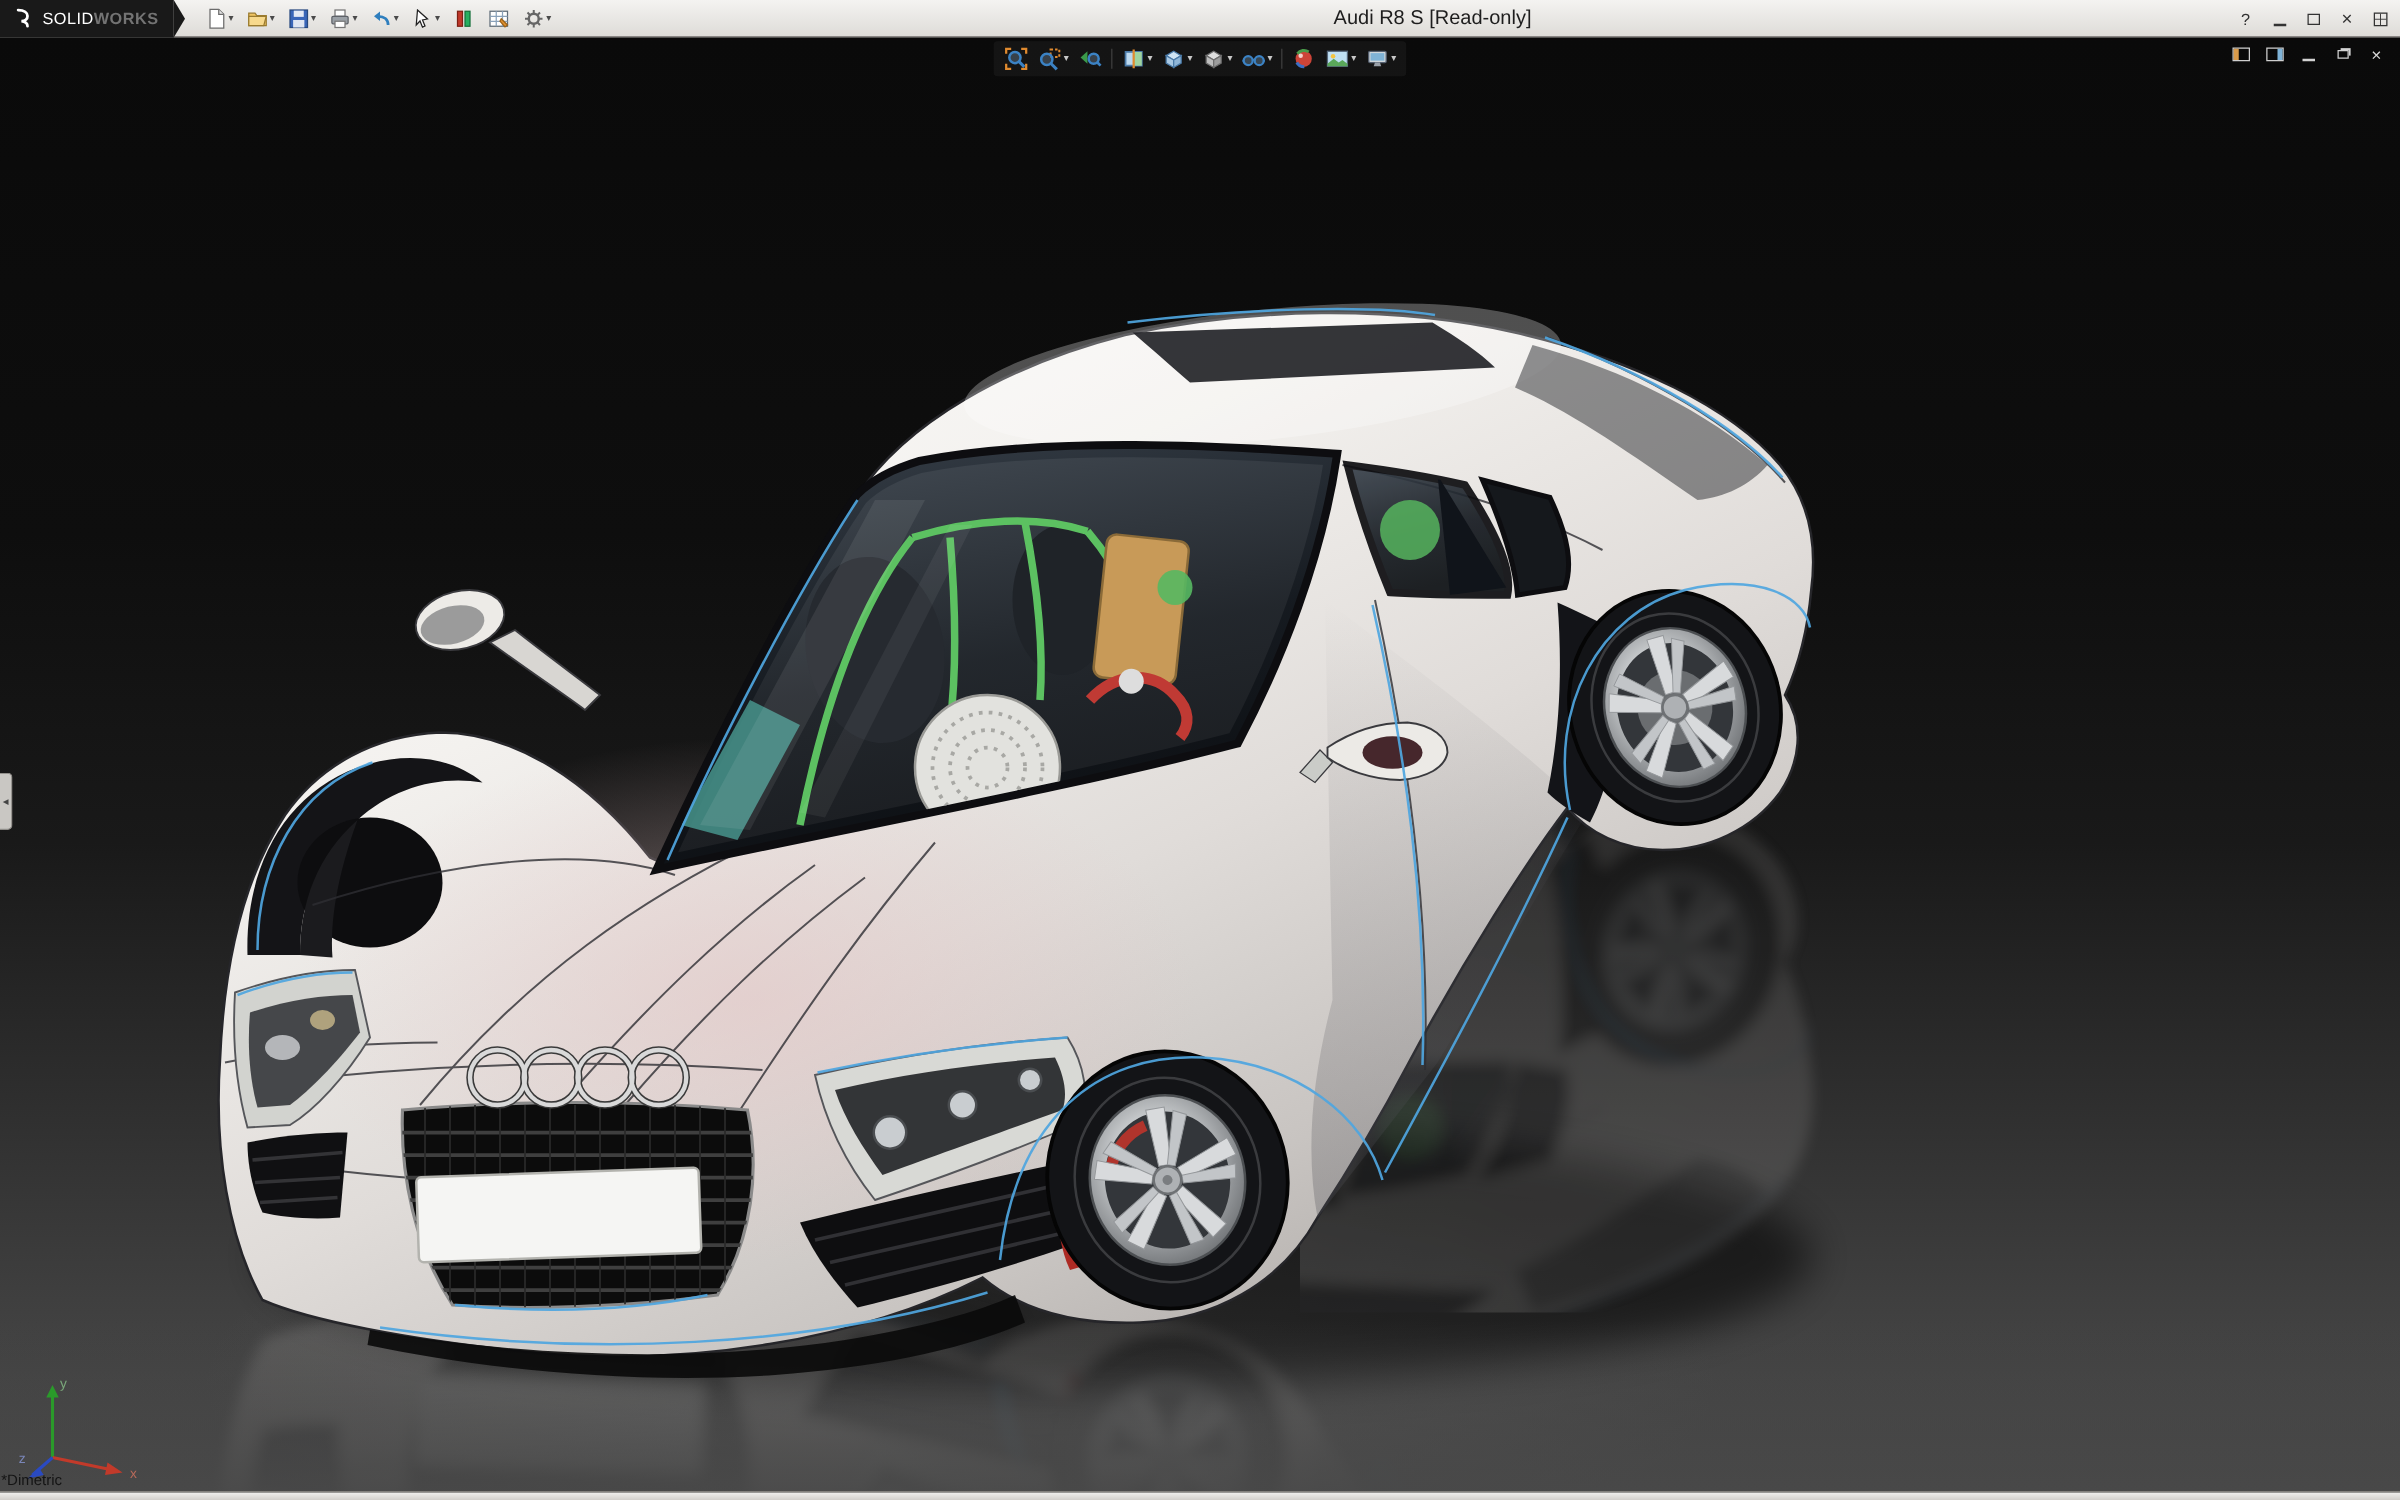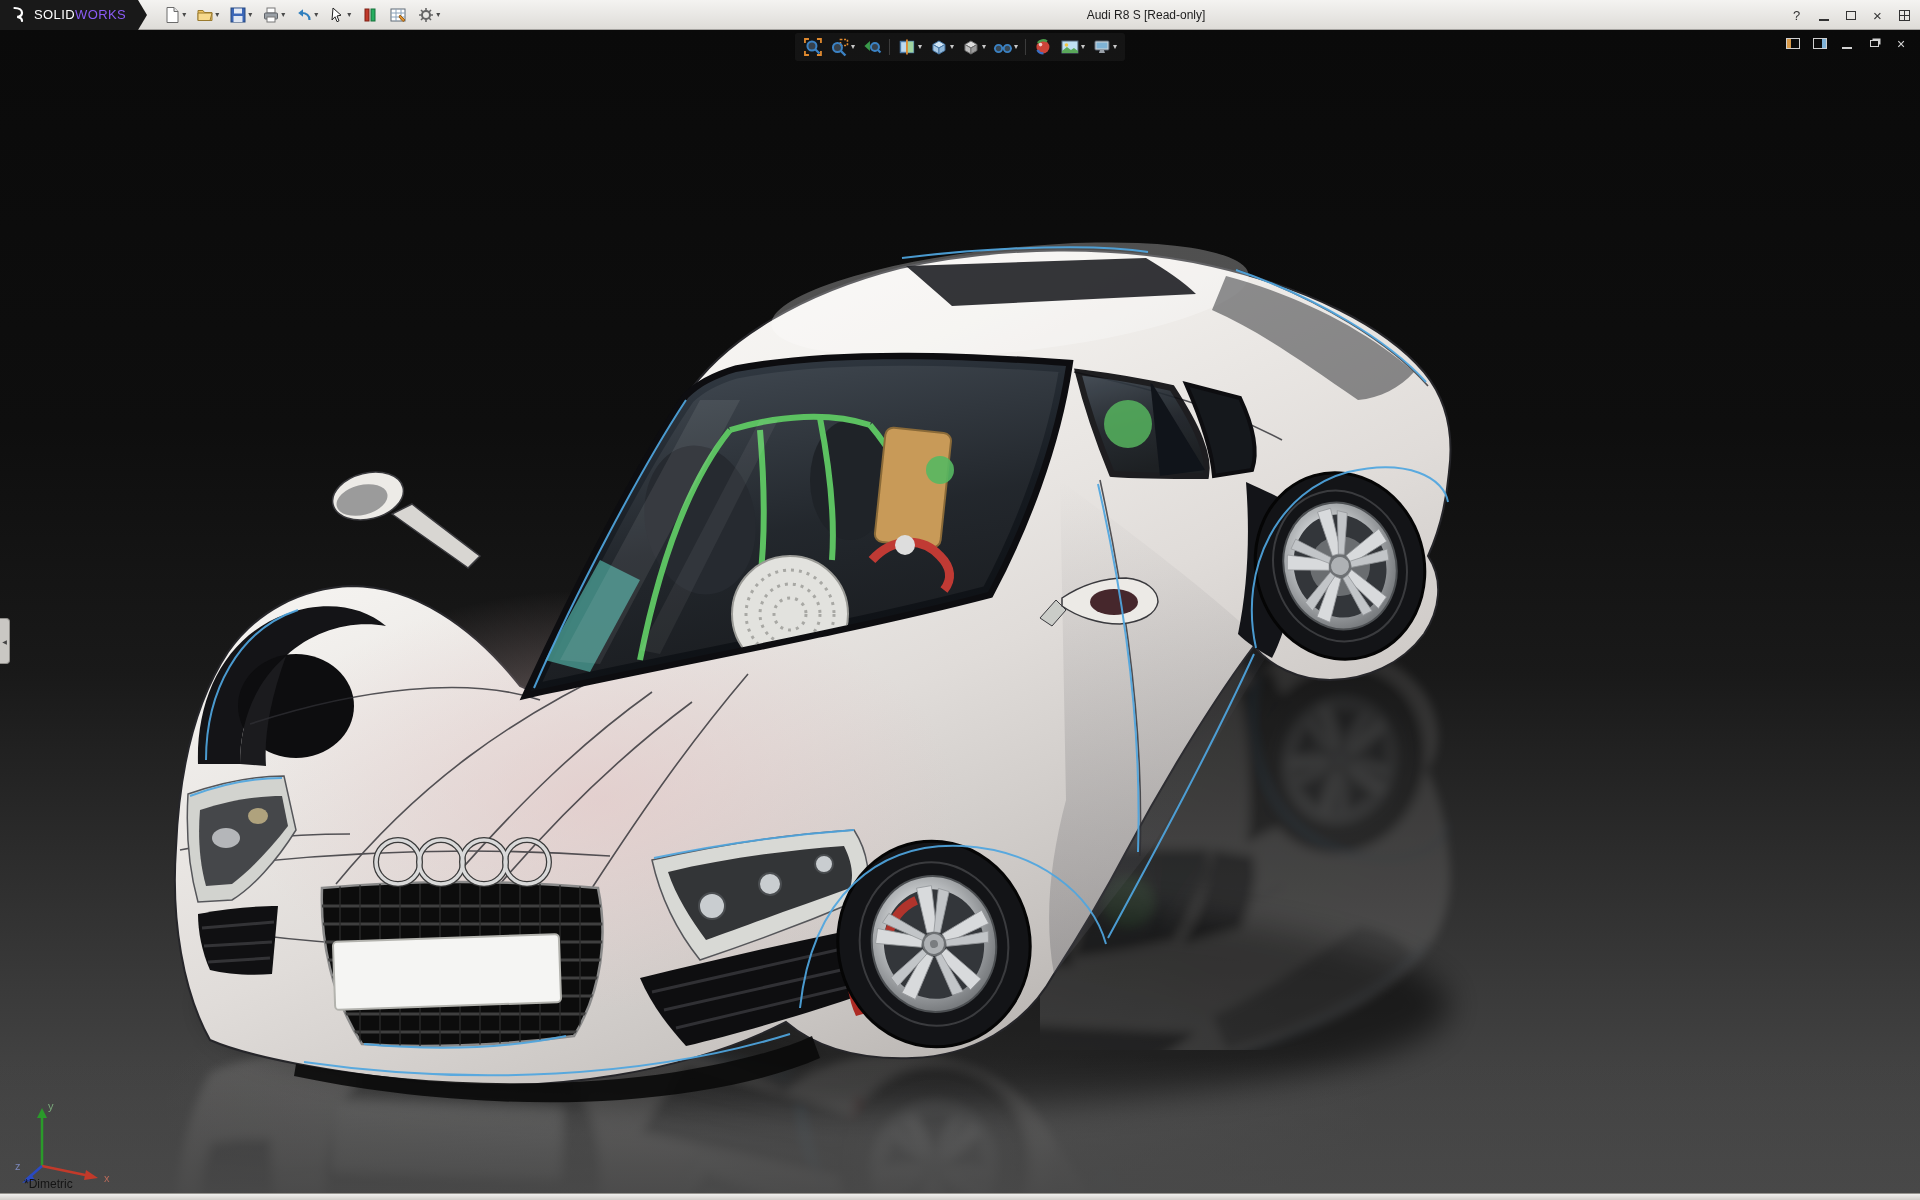--- a/index.html
+++ b/index.html
@@ -9,27 +9,27 @@
   
   .titlebar{position:absolute;top:0;left:0;width:1920px;height:30px;
     background:linear-gradient(#f4f3f1,#dedcd8);border-bottom:1px solid #a5a3a0;
     display:flex;align-items:center;z-index:10;}
   .logo{height:30px;background:#191919;color:#fff;display:flex;align-items:center;
     padding:0 12px 0 8px;gap:6px;flex:0 0 auto;}
   .logo-chevron{width:0;height:0;border-top:15px solid transparent;border-bottom:15px solid transparent;
     border-left:9px solid #191919;}
   .brand{font-size:13px;letter-spacing:.4px;color:#fff;white-space:nowrap;}
   .brand b{font-weight:normal;}
-  .brand span{font-weight:400;color:#8b5cf6;}
+  .brand span{font-weight:700;color:#737373;}
   .tb-tools{display:flex;align-items:center;gap:2px;margin-left:12px;}
   .tbtn{display:flex;align-items:center;gap:1px;height:24px;padding:2px 3px;border-radius:2px;
     border:1px solid transparent;}
   .caret{font-size:8px;color:#4a4a4a;line-height:1;}
   .tb-title{position:absolute;left:1146px;top:0;height:30px;transform:translateX(-50%);
-    display:flex;align-items:center;font-size:12px;color:#1d1d1d;white-space:nowrap;}
+    display:flex;align-items:center;font-size:16px;color:#1d1d1d;white-space:nowrap;}
   .tb-right{position:absolute;right:3px;top:0;height:30px;display:flex;align-items:center;gap:2px;}
   .wbtn{width:25px;height:22px;display:flex;align-items:center;justify-content:center;
     color:#333;font-size:13px;border-radius:2px;}
   .min-glyph{width:10px;height:2px;background:#333;margin-top:9px;}
   .max-glyph{width:10px;height:9px;border:1.5px solid #333;}
   .grid-glyph{width:11px;height:11px;border:1px solid #333;
     background-image:linear-gradient(#333 1px,transparent 1px),linear-gradient(90deg,#333 1px,transparent 1px);
     background-size:5px 5px;background-position:-1px -1px;}
 
   
@@ -57,21 +57,21 @@
   .dc-restore{width:9px;height:7px;border:1.5px solid #d2d2d2;box-shadow:2px -2px 0 -0.5px #d2d2d2;}
   .dc-close{color:#d8d8d8;font-size:14px;line-height:1;}
 
   
   .collapse-tab{position:absolute;left:0;top:588px;width:10px;height:46px;background:#c9c7c3;
     border:1px solid #8f8d89;border-left:none;border-radius:0 4px 4px 0;
     display:flex;align-items:center;justify-content:center;font-size:6px;color:#444;}
 
   
   .triad{position:absolute;left:14px;bottom:16px;}
-  .orient-label{position:absolute;left:24px;bottom:9px;font-size:12px;color:#141414;z-index:4;}
+  .orient-label{position:absolute;left:1px;bottom:9px;font-size:12px;color:#141414;z-index:4;}
 
   
   .statusbar{position:absolute;bottom:0;left:0;width:1920px;height:7px;
     background:linear-gradient(#f0efed,#d2cfcb);border-top:1px solid #96948f;z-index:6;}
 </style>
 </head>
 <body>
 
 <div class="titlebar">
   <div class="logo">

